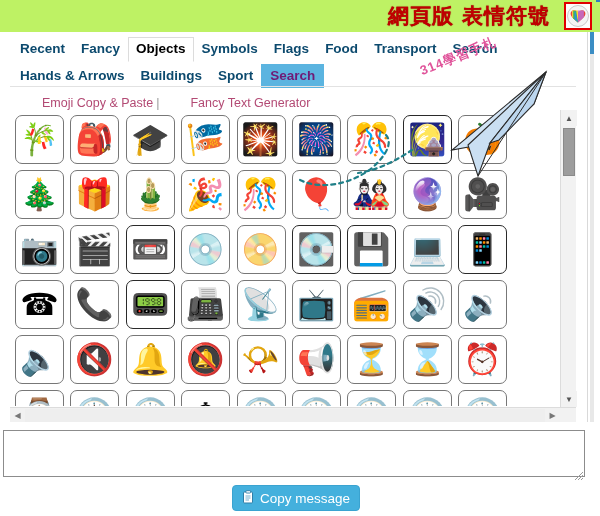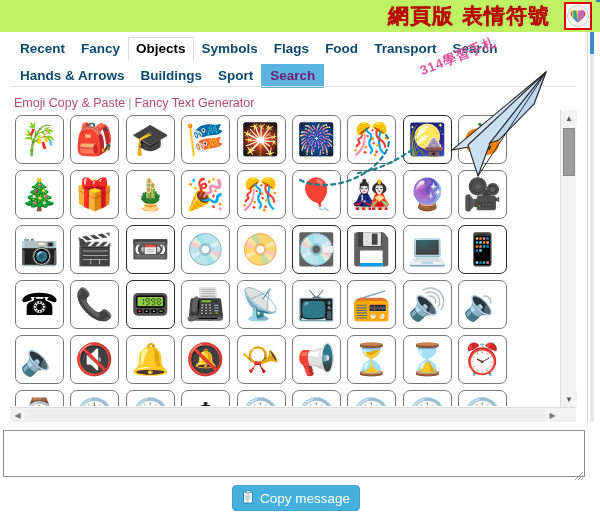--- a/index.html
+++ b/index.html
@@ -97,20 +97,21 @@
   .linkline {
     padding: 6px 0 5px 14px;
     font-size: 12.5px;
     color: #b0456f;
     white-space: nowrap;
   }
   .linkline a {
     color: #b34a74;
     text-decoration: none;
     cursor: pointer;
+    margin-left: 28px;
   }
   .linkline .pipe { color: #9a9a9a; margin: 0 3px; }
 
   
   .grid-wrap {
     position: absolute;
     left: 10px; top: 78px;
     width: 566px; height: 296px;
     overflow: hidden;
     background: #fff;

